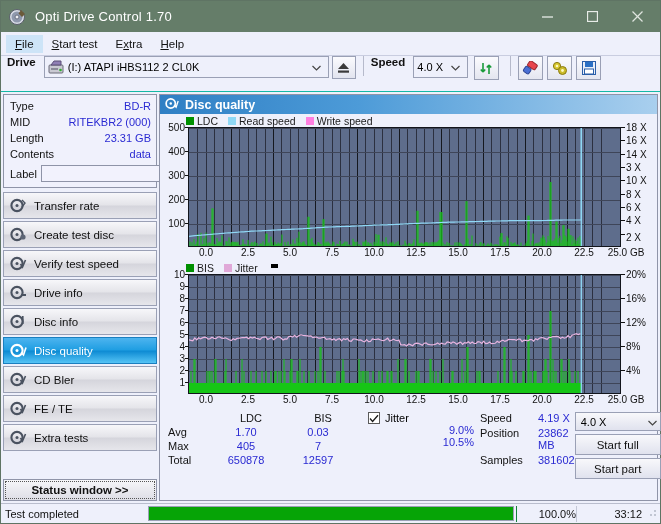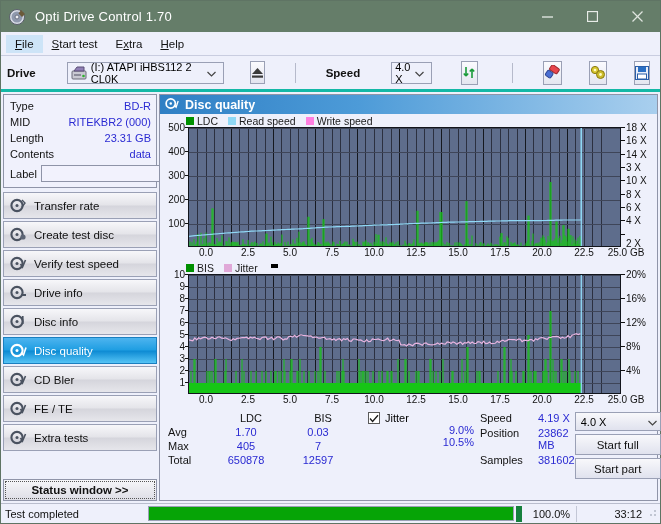--- a/index.html
+++ b/index.html
@@ -63,26 +63,25 @@
     padding: 3px 9px;
     font-size: 11.5px;
     color: #111;
   }
   .menu-item.active { background: #cde4f7; }
   .menu-item u { text-decoration: underline; }
 
   
   .toolbar {
     height: 36px;
-    display: flex; align-items: center;
+    display: flex; align-items: flex-start;
     padding: 0 6px;
     background: #eef0fb;
-    border-bottom: 3px solid #14b8a6;
+    border-bottom: 1px solid #14b8a6;
     flex: 0 0 auto;
-    gap: 23px;
   }
   .tb-label { font-weight: bold; font-size: 11.5px; margin-right: 8px; color:#111; }
   .combo {
     height: 22px;
     background: #eef0fb;
     border: 1px solid #9aa0b5;
     display: flex; align-items: center;
     padding: 0 2px 0 3px;
     font-size: 11px;
     position: relative;
@@ -271,22 +270,22 @@
     background:#eef0fb;
     border-top:1px solid #b9bdcd;
     font-size:11px;
   }
   .sb-text { width:145px; flex:0 0 145px; padding-left:4px; color:#111; }
   .sb-prog {
     flex:1 1 auto; height:15px; margin:0 2px;
     border:1px solid #9aa0b5; background:#fff; position:relative;
   }
   .sb-prog .fill { position:absolute; left:0; top:0; bottom:0; background:#06a406; }
-  .sb-pct { width:60px; flex:0 0 60px; text-align:center; padding-left:5px;
-            border-left:6px solid #15803d; height:16px; line-height:16px; color:#111;}
+  .sb-pct { width:60px; flex:0 0 60px; text-align:right; padding-left:5px;
+            border-left:1px solid #15803d; height:16px; line-height:16px; color:#111;}
   .sb-time { width:72px; flex:0 0 72px; text-align:right; padding-right:6px;
              border-left:1px solid #c3c7d6; height:16px; line-height:16px; color:#111;}
   .grip { width:12px; flex:0 0 12px; }
 </style>
 </head>
 <body>
 
 <div class="window">
 
   <div class="titlebar">
@@ -614,21 +613,21 @@
                 <div class="hg" style="top:24.0px"></div>
                 <div class="hg" style="top:0.0px"></div>
                 <svg width="420" height="120">
                   <path d="M0.0 120L0.0 118.2M1.0 120L1.0 113.4M2.0 120L2.0 117.9M3.0 120L3.0 114.3M4.0 120L4.0 117.9M5.0 120L5.0 111.0M6.0 120L6.0 117.2M7.0 120L7.0 115.9M8.0 120L8.0 113.5M9.0 120L9.0 106.0M10.0 120L10.0 117.3M11.0 120L11.0 117.5M12.0 120L12.0 104.8M13.0 120L13.0 116.8M14.0 120L14.0 115.8M15.0 120L15.0 110.2M16.0 120L16.0 116.3M17.0 120L17.0 104.6M18.0 120L18.0 114.8M19.0 120L19.0 118.1M20.0 120L20.0 114.4M21.0 120L21.0 114.7M22.0 120L22.0 115.7M23.0 120L23.0 80.4M24.0 120L24.0 80.4M25.0 120L25.0 116.1M26.0 120L26.0 116.1M27.0 120L27.0 117.0M28.0 120L28.0 110.0M29.0 120L29.0 115.1M30.0 120L30.0 113.4M31.0 120L31.0 114.2M32.0 120L32.0 114.5M33.0 120L33.0 107.4M34.0 120L34.0 118.4M35.0 120L35.0 117.3M36.0 120L36.0 117.9M37.0 120L37.0 113.3M38.0 120L38.0 113.4M39.0 120L39.0 117.5M40.0 120L40.0 109.4M41.0 120L41.0 116.4M42.0 120L42.0 114.5M43.0 120L43.0 113.9M44.0 120L44.0 113.5M45.0 120L45.0 114.1M46.0 120L46.0 114.1M47.0 120L47.0 113.7M48.0 120L48.0 115.2M49.0 120L49.0 113.7M50.0 120L50.0 117.0M51.0 120L51.0 116.8M52.0 120L52.0 117.5M53.0 120L53.0 116.4M54.0 120L54.0 111.3M55.0 120L55.0 116.5M56.0 120L56.0 115.9M57.0 120L57.0 117.9M58.0 120L58.0 116.5M59.0 120L59.0 112.1M60.0 120L60.0 116.7M61.0 120L61.0 117.9M62.0 120L62.0 115.4M63.0 120L63.0 114.0M64.0 120L64.0 117.2M65.0 120L65.0 114.5M66.0 120L66.0 113.5M67.0 120L67.0 118.0M68.0 120L68.0 115.0M69.0 120L69.0 118.5M70.0 120L70.0 117.3M71.0 120L71.0 115.9M72.0 120L72.0 115.3M73.0 120L73.0 116.9M74.0 120L74.0 113.4M75.0 120L75.0 117.7M76.0 120L76.0 116.5M77.0 120L77.0 105.6M78.0 120L78.0 105.6M79.0 120L79.0 115.4M80.0 120L80.0 114.5M81.0 120L81.0 117.6M82.0 120L82.0 108.6M83.0 120L83.0 114.2M84.0 120L84.0 117.0M85.0 120L85.0 117.3M86.0 120L86.0 113.9M87.0 120L87.0 116.0M88.0 120L88.0 116.0M89.0 120L89.0 114.5M90.0 120L90.0 115.5M91.0 120L91.0 115.7M92.0 120L92.0 115.0M93.0 120L93.0 106.5M94.0 120L94.0 118.5M95.0 120L95.0 118.5M96.0 120L96.0 114.1M97.0 120L97.0 116.7M98.0 120L98.0 118.4M99.0 120L99.0 113.6M100.0 120L100.0 118.2M101.0 120L101.0 116.9M102.0 120L102.0 115.8M103.0 120L103.0 117.2M104.0 120L104.0 111.5M105.0 120L105.0 116.5M106.0 120L106.0 115.5M107.0 120L107.0 117.6M108.0 120L108.0 109.8M109.0 120L109.0 114.8M110.0 120L110.0 103.7M111.0 120L111.0 114.1M112.0 120L112.0 116.8M113.0 120L113.0 114.8M114.0 120L114.0 113.8M115.0 120L115.0 113.4M116.0 120L116.0 115.9M117.0 120L117.0 116.9M118.0 120L118.0 117.7M119.0 120L119.0 88.8M120.0 120L120.0 88.8M121.0 120L121.0 116.9M122.0 120L122.0 111.4M123.0 120L123.0 109.8M124.0 120L124.0 114.5M125.0 120L125.0 116.5M126.0 120L126.0 116.5M127.0 120L127.0 116.6M128.0 120L128.0 118.1M129.0 120L129.0 114.1M130.0 120L130.0 114.6M131.0 120L131.0 116.2M132.0 120L132.0 115.9M133.0 120L133.0 118.2M134.0 120L134.0 91.2M135.0 120L135.0 91.2M136.0 120L136.0 115.3M137.0 120L137.0 113.6M138.0 120L138.0 115.4M139.0 120L139.0 113.5M140.0 120L140.0 114.8M141.0 120L141.0 115.8M142.0 120L142.0 118.0M143.0 120L143.0 116.4M144.0 120L144.0 113.5M145.0 120L145.0 114.3M146.0 120L146.0 118.5M147.0 120L147.0 118.0M148.0 120L148.0 115.7M149.0 120L149.0 116.2M150.0 120L150.0 117.3M151.0 120L151.0 112.9M152.0 120L152.0 117.8M153.0 120L153.0 115.9M154.0 120L154.0 115.8M155.0 120L155.0 114.8M156.0 120L156.0 113.5M157.0 120L157.0 118.1M158.0 120L158.0 113.7M159.0 120L159.0 117.2M160.0 120L160.0 116.4M161.0 120L161.0 117.3M162.0 120L162.0 117.5M163.0 120L163.0 118.0M164.0 120L164.0 110.8M165.0 120L165.0 113.5M166.0 120L166.0 114.1M167.0 120L167.0 118.4M168.0 120L168.0 113.7M169.0 120L169.0 117.9M170.0 120L170.0 116.1M171.0 120L171.0 116.9M172.0 120L172.0 118.0M173.0 120L173.0 117.9M174.0 120L174.0 113.6M175.0 120L175.0 114.4M176.0 120L176.0 113.5M177.0 120L177.0 112.2M178.0 120L178.0 117.0M179.0 120L179.0 114.1M180.0 120L180.0 115.2M181.0 120L181.0 116.7M182.0 120L182.0 114.9M183.0 120L183.0 117.3M184.0 120L184.0 117.8M185.0 120L185.0 113.8M186.0 120L186.0 116.2M187.0 120L187.0 106.1M188.0 120L188.0 114.9M189.0 120L189.0 106.8M190.0 120L190.0 106.8M191.0 120L191.0 115.9M192.0 120L192.0 113.5M193.0 120L193.0 116.5M194.0 120L194.0 113.4M195.0 120L195.0 114.3M196.0 120L196.0 118.0M197.0 120L197.0 109.3M198.0 120L198.0 115.4M199.0 120L199.0 116.5M200.0 120L200.0 116.8M201.0 120L201.0 114.4M202.0 120L202.0 114.4M203.0 120L203.0 115.2M204.0 120L204.0 113.7M205.0 120L205.0 116.4M206.0 120L206.0 116.1M207.0 120L207.0 114.3M208.0 120L208.0 118.4M209.0 120L209.0 113.3M210.0 120L210.0 117.7M211.0 120L211.0 117.0M212.0 120L212.0 117.9M213.0 120L213.0 117.9M214.0 120L214.0 116.6M215.0 120L215.0 118.1M216.0 120L216.0 112.6M217.0 120L217.0 115.3M218.0 120L218.0 117.9M219.0 120L219.0 116.6M220.0 120L220.0 115.1M221.0 120L221.0 115.4M222.0 120L222.0 116.5M223.0 120L223.0 116.4M224.0 120L224.0 114.6M225.0 120L225.0 111.4M226.0 120L226.0 118.4M227.0 120L227.0 117.9M228.0 120L228.0 82.8M229.0 120L229.0 82.8M230.0 120L230.0 114.9M231.0 120L231.0 115.7M232.0 120L232.0 114.7M233.0 120L233.0 114.7M234.0 120L234.0 115.6M235.0 120L235.0 115.8M236.0 120L236.0 114.2M237.0 120L237.0 114.2M238.0 120L238.0 114.1M239.0 120L239.0 114.8M240.0 120L240.0 117.3M241.0 120L241.0 114.3M242.0 120L242.0 116.9M243.0 120L243.0 114.2M244.0 120L244.0 114.2M245.0 120L245.0 116.0M246.0 120L246.0 113.9M247.0 120L247.0 114.9M248.0 120L248.0 113.9M249.0 120L249.0 113.3M250.0 120L250.0 112.1M251.0 120L251.0 84.0M252.0 120L252.0 84.0M253.0 120L253.0 84.0M254.0 120L254.0 114.6M255.0 120L255.0 118.5M256.0 120L256.0 116.2M257.0 120L257.0 117.8M258.0 120L258.0 114.0M259.0 120L259.0 118.4M260.0 120L260.0 114.9M261.0 120L261.0 117.0M262.0 120L262.0 117.8M263.0 120L263.0 117.3M264.0 120L264.0 118.2M265.0 120L265.0 117.2M266.0 120L266.0 114.5M267.0 120L267.0 118.5M268.0 120L268.0 114.1M269.0 120L269.0 118.3M270.0 120L270.0 114.5M271.0 120L271.0 114.6M272.0 120L272.0 115.5M273.0 120L273.0 116.7M274.0 120L274.0 117.6M275.0 120L275.0 118.1M276.0 120L276.0 116.1M277.0 120L277.0 73.2M278.0 120L278.0 73.2M279.0 120L279.0 110.7M280.0 120L280.0 116.1M281.0 120L281.0 117.5M282.0 120L282.0 116.1M283.0 120L283.0 107.5M284.0 120L284.0 117.8M285.0 120L285.0 117.9M286.0 120L286.0 118.3M287.0 120L287.0 115.2M288.0 120L288.0 118.4M289.0 120L289.0 116.5M290.0 120L290.0 118.0M291.0 120L291.0 114.7M292.0 120L292.0 114.0M293.0 120L293.0 118.1M294.0 120L294.0 115.8M295.0 120L295.0 115.2M296.0 120L296.0 118.5M297.0 120L297.0 117.7M298.0 120L298.0 116.7M299.0 120L299.0 115.3M300.0 120L300.0 116.8M301.0 120L301.0 116.6M302.0 120L302.0 114.8M303.0 120L303.0 117.9M304.0 120L304.0 116.5M305.0 120L305.0 118.3M306.0 120L306.0 116.0M307.0 120L307.0 117.1M308.0 120L308.0 116.0M309.0 120L309.0 117.2M310.0 120L310.0 117.6M311.0 120L311.0 108.7M312.0 120L312.0 105.1M313.0 120L313.0 105.1M314.0 120L314.0 117.1M315.0 120L315.0 114.4M316.0 120L316.0 114.5M317.0 120L317.0 118.1M318.0 120L318.0 108.3M319.0 120L319.0 109.9M320.0 120L320.0 118.4M321.0 120L321.0 117.9M322.0 120L322.0 113.9M323.0 120L323.0 116.4M324.0 120L324.0 115.3M325.0 120L325.0 115.2M326.0 120L326.0 114.4M327.0 120L327.0 117.0M328.0 120L328.0 116.5M329.0 120L329.0 116.4M330.0 120L330.0 117.3M331.0 120L331.0 118.3M332.0 120L332.0 114.6M333.0 120L333.0 118.4M334.0 120L334.0 117.9M335.0 120L335.0 117.0M336.0 120L336.0 118.2M337.0 120L337.0 115.3M338.0 120L338.0 113.4M339.0 120L339.0 87.6M340.0 120L340.0 87.6M341.0 120L341.0 116.4M342.0 120L342.0 118.5M343.0 120L343.0 113.0M344.0 120L344.0 105.5M345.0 120L345.0 118.4M346.0 120L346.0 115.9M347.0 120L347.0 114.9M348.0 120L348.0 115.8M349.0 120L349.0 114.6M350.0 120L350.0 116.4M351.0 120L351.0 113.9M352.0 120L352.0 109.6M353.0 120L353.0 110.5M354.0 120L354.0 107.3M355.0 120L355.0 109.1M356.0 120L356.0 111.8M357.0 120L357.0 117.7M358.0 120L358.0 114.5M359.0 120L359.0 107.9M360.0 120L360.0 113.4M361.0 120L361.0 54.0M362.0 120L362.0 54.0M363.0 120L363.0 113.4M364.0 120L364.0 112.4M365.0 120L365.0 112.6M366.0 120L366.0 110.5M367.0 120L367.0 93.6M368.0 120L368.0 93.6M369.0 120L369.0 114.8M370.0 120L370.0 110.0M371.0 120L371.0 107.8M372.0 120L372.0 114.9M373.0 120L373.0 112.1M374.0 120L374.0 97.2M375.0 120L375.0 97.2M376.0 120L376.0 107.3M377.0 120L377.0 108.5M378.0 120L378.0 113.5M379.0 120L379.0 100.8M380.0 120L380.0 100.8M381.0 120L381.0 107.6M382.0 120L382.0 107.0M383.0 120L383.0 116.7M384.0 120L384.0 108.4M385.0 120L385.0 114.8M386.0 120L386.0 111.6M387.0 120L387.0 115.9M388.0 120L388.0 113.0M389.0 120L389.0 109.6M390.0 120L390.0 116.2M391.0 120L391.0 108.0M392.0 120L392.0 111.2" stroke="#16c616" stroke-width="1" fill="none"></path>
                   <path d="M0.0 108.3L2.0 108.1L4.0 107.9L6.0 107.7L8.1 107.5L10.1 107.3L12.0 107.2L14.0 107.0L16.0 106.8L17.9 106.7L19.9 106.5L21.8 106.3L23.8 106.2L25.8 106.0L27.7 105.8L29.7 105.7L31.6 105.5L33.6 105.3L35.5 105.2L37.4 105.0L39.4 104.9L41.3 104.8L43.2 104.6L45.1 104.5L47.0 104.3L49.0 104.2L50.9 104.0L52.8 103.9L54.7 103.8L56.6 103.6L58.6 103.5L60.5 103.3L62.4 103.2L64.3 103.1L66.2 103.0L68.2 103.0L70.1 102.9L72.0 102.8L73.9 102.7L75.8 102.6L77.8 102.5L79.7 102.4L81.6 102.3L83.5 102.2L85.4 102.1L87.4 102.0L89.3 101.9L91.2 101.8L93.1 101.7L95.0 101.6L97.0 101.5L98.9 101.4L100.8 101.3L102.7 101.2L104.6 101.1L106.6 101.0L108.5 101.0L110.4 100.9L112.3 100.8L114.2 100.7L116.3 100.5L118.3 100.4L120.3 100.3L122.3 100.1L124.3 100.0L126.3 99.9L128.4 99.7L130.4 99.6L132.4 99.5L134.4 99.3L136.3 99.2L138.2 99.1L140.2 99.0L142.1 99.0L144.0 98.9L145.9 98.8L147.8 98.7L149.8 98.6L151.7 98.6L153.6 98.5L155.5 98.5L157.4 98.4L159.4 98.4L161.3 98.3L163.2 98.2L165.1 98.1L167.0 98.0L169.0 98.0L170.9 97.9L172.8 97.8L174.7 97.7L176.6 97.6L178.6 97.5L180.5 97.4L182.4 97.3L184.3 97.2L186.2 97.1L188.2 97.0L190.1 97.0L192.0 96.9L193.9 96.9L195.8 96.8L197.8 96.8L199.7 96.7L201.6 96.7L203.5 96.6L205.4 96.5L207.4 96.4L209.3 96.3L211.2 96.2L213.1 96.1L215.0 96.0L217.0 95.9L218.9 95.8L220.8 95.7L222.7 95.6L224.6 95.5L226.6 95.4L228.5 95.3L230.4 95.3L232.3 95.2L234.2 95.2L236.2 95.1L238.1 95.1L240.0 95.0L241.9 95.0L243.8 94.9L245.8 94.8L247.7 94.7L249.6 94.6L251.5 94.5L253.4 94.4L255.4 94.3L257.3 94.3L259.2 94.2L261.1 94.2L263.0 94.1L265.0 94.1L266.9 94.0L268.8 94.0L270.7 94.0L272.6 93.9L274.6 93.9L276.5 93.8L278.4 93.8L280.3 93.7L282.2 93.7L284.2 93.6L286.1 93.6L288.0 93.5L289.9 93.5L291.8 93.4L293.8 93.4L295.7 93.3L297.6 93.3L299.5 93.2L301.4 93.2L303.4 93.1L305.3 93.1L307.2 93.0L309.1 93.0L311.0 93.0L313.0 92.9L314.9 92.9L316.8 92.8L318.7 92.8L320.6 92.7L322.6 92.7L324.5 92.7L326.4 92.7L328.3 92.7L330.2 92.7L332.2 92.7L334.1 92.7L336.0 92.7L337.9 92.7L339.8 92.7L341.8 92.7L343.7 92.7L345.6 92.7L347.5 92.7L349.4 92.7L351.4 92.6L353.3 92.6L355.2 92.5L357.1 92.5L359.0 92.4L361.0 92.4L362.9 92.3L364.8 92.3L366.7 92.2L368.6 92.2L370.6 92.1L372.5 92.1L374.4 92.0L376.3 92.0L378.3 92.0L380.2 92.0L382.2 92.0L384.2 92.0L386.1 92.0L388.1 92.0L390.2 92.0L392.3 92.0L392.3 46.0L392.3 0.0" stroke="#8fd8f5" stroke-width="1.2" fill="none"></path>
                   <path d="M392.3 0 L392.3 120" stroke="#8fd8f5" stroke-width="1.3"></path>
                 </svg>
               </div>
             <div class="raxis" style="height:120px" id="ldcY2">
                 <span class="tick" style="top:106.7px"></span>
-                <span class="tk" style="top:116px">2 X</span>
+                <span class="tk" style="top:110px">2 X</span>
                 <span class="tick" style="top:93.3px"></span>
                 <span class="tk" style="top:93.3px">4 X</span>
                 <span class="tick" style="top:80.0px"></span>
                 <span class="tk" style="top:80.0px">6 X</span>
                 <span class="tick" style="top:66.7px"></span>
                 <span class="tk" style="top:66.7px">8 X</span>
                 <span class="tick" style="top:53.3px"></span>
                 <span class="tk" style="top:53.3px">10 X</span>
                 <span class="tick" style="top:40.0px"></span>
                 <span class="tk" style="top:40.0px">3 X</span>

